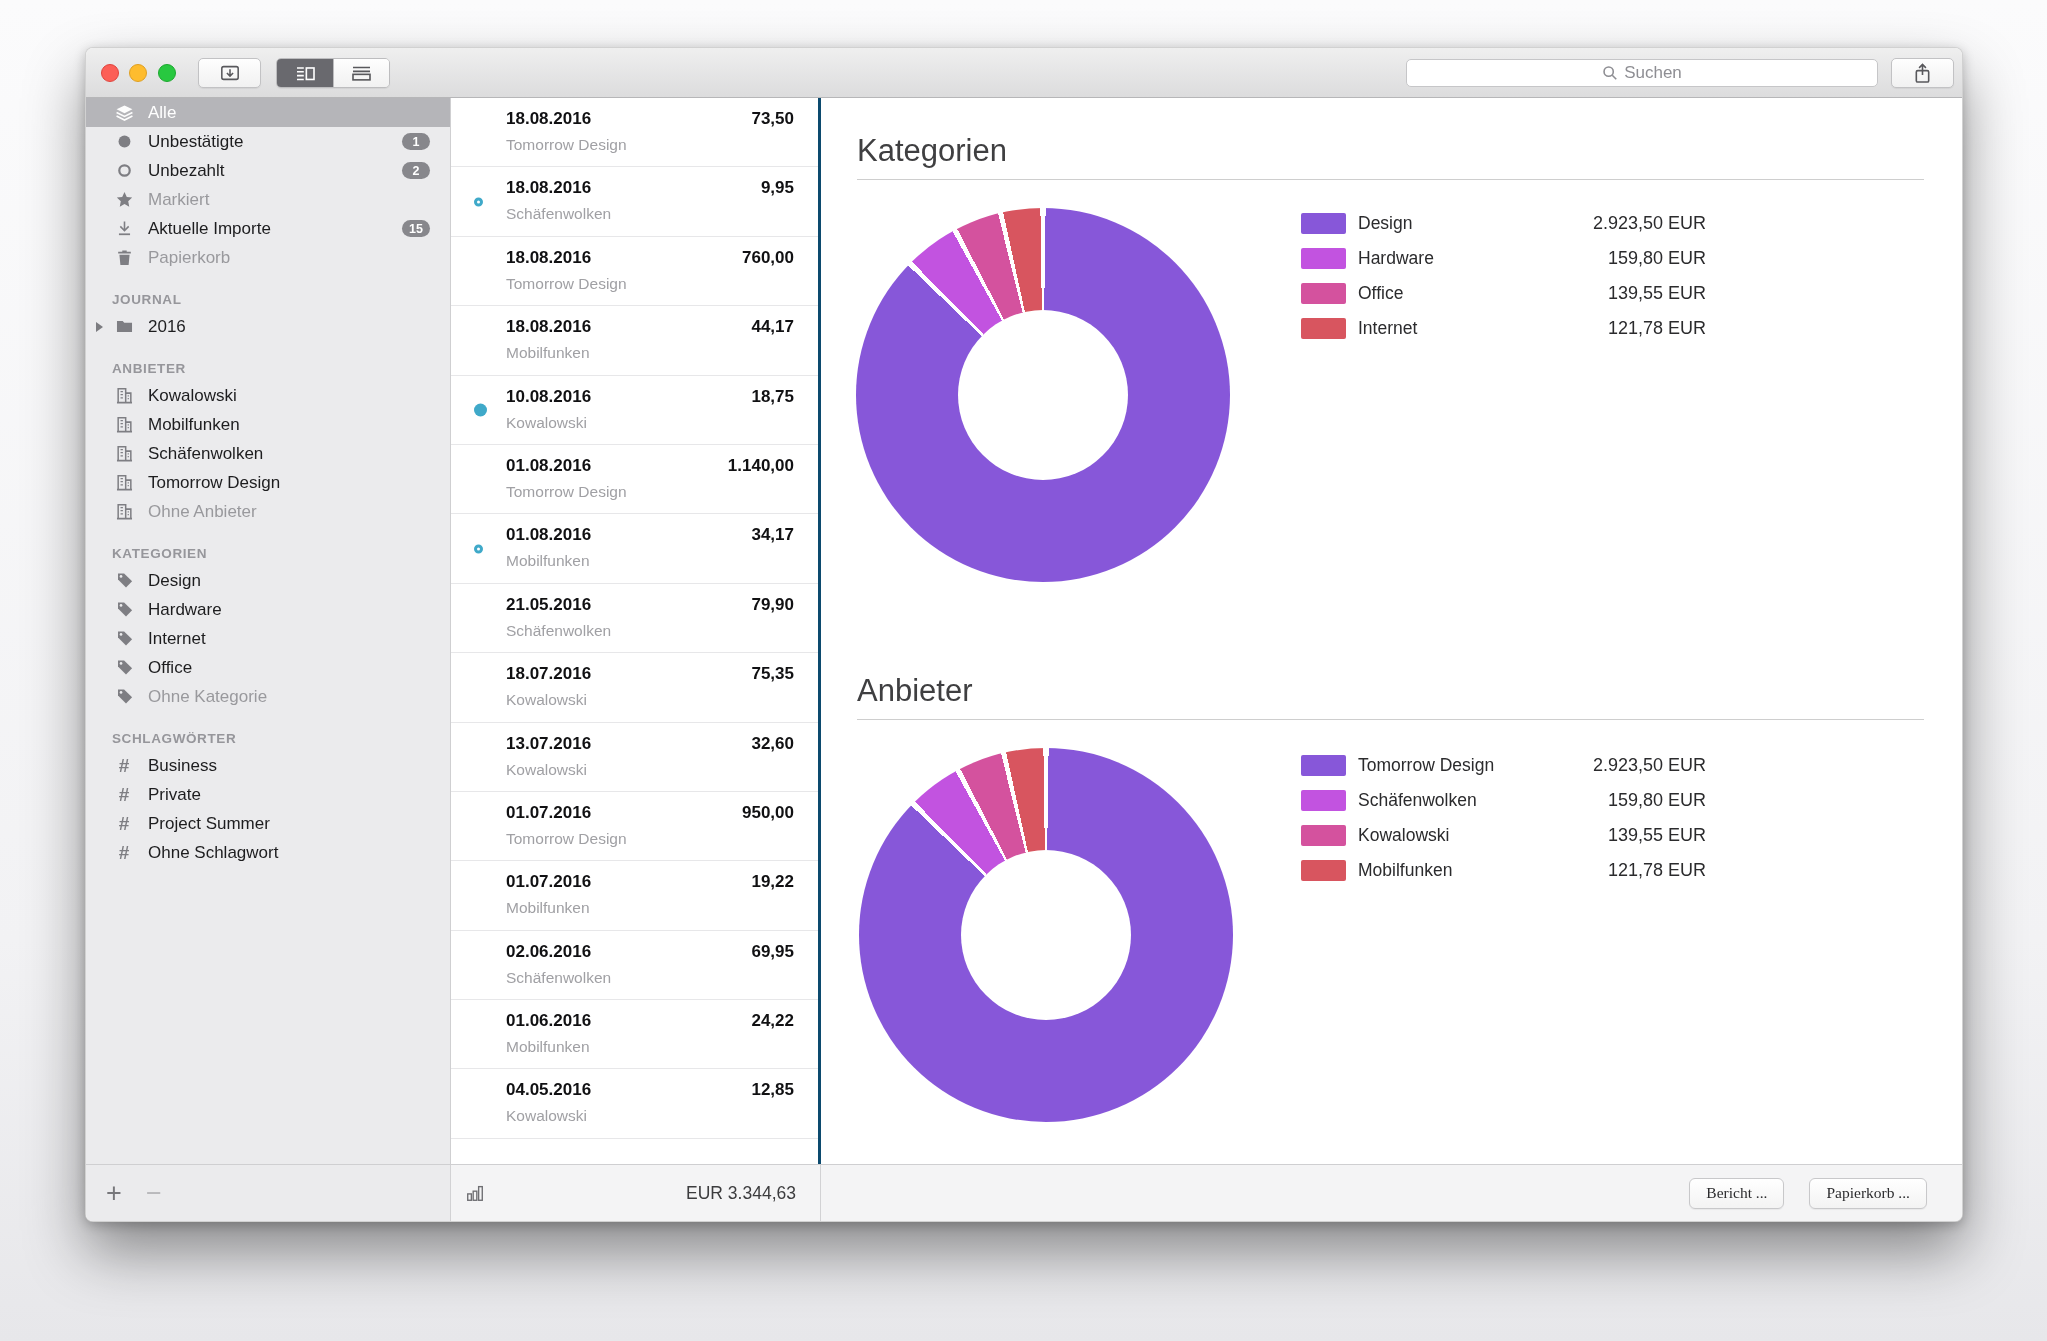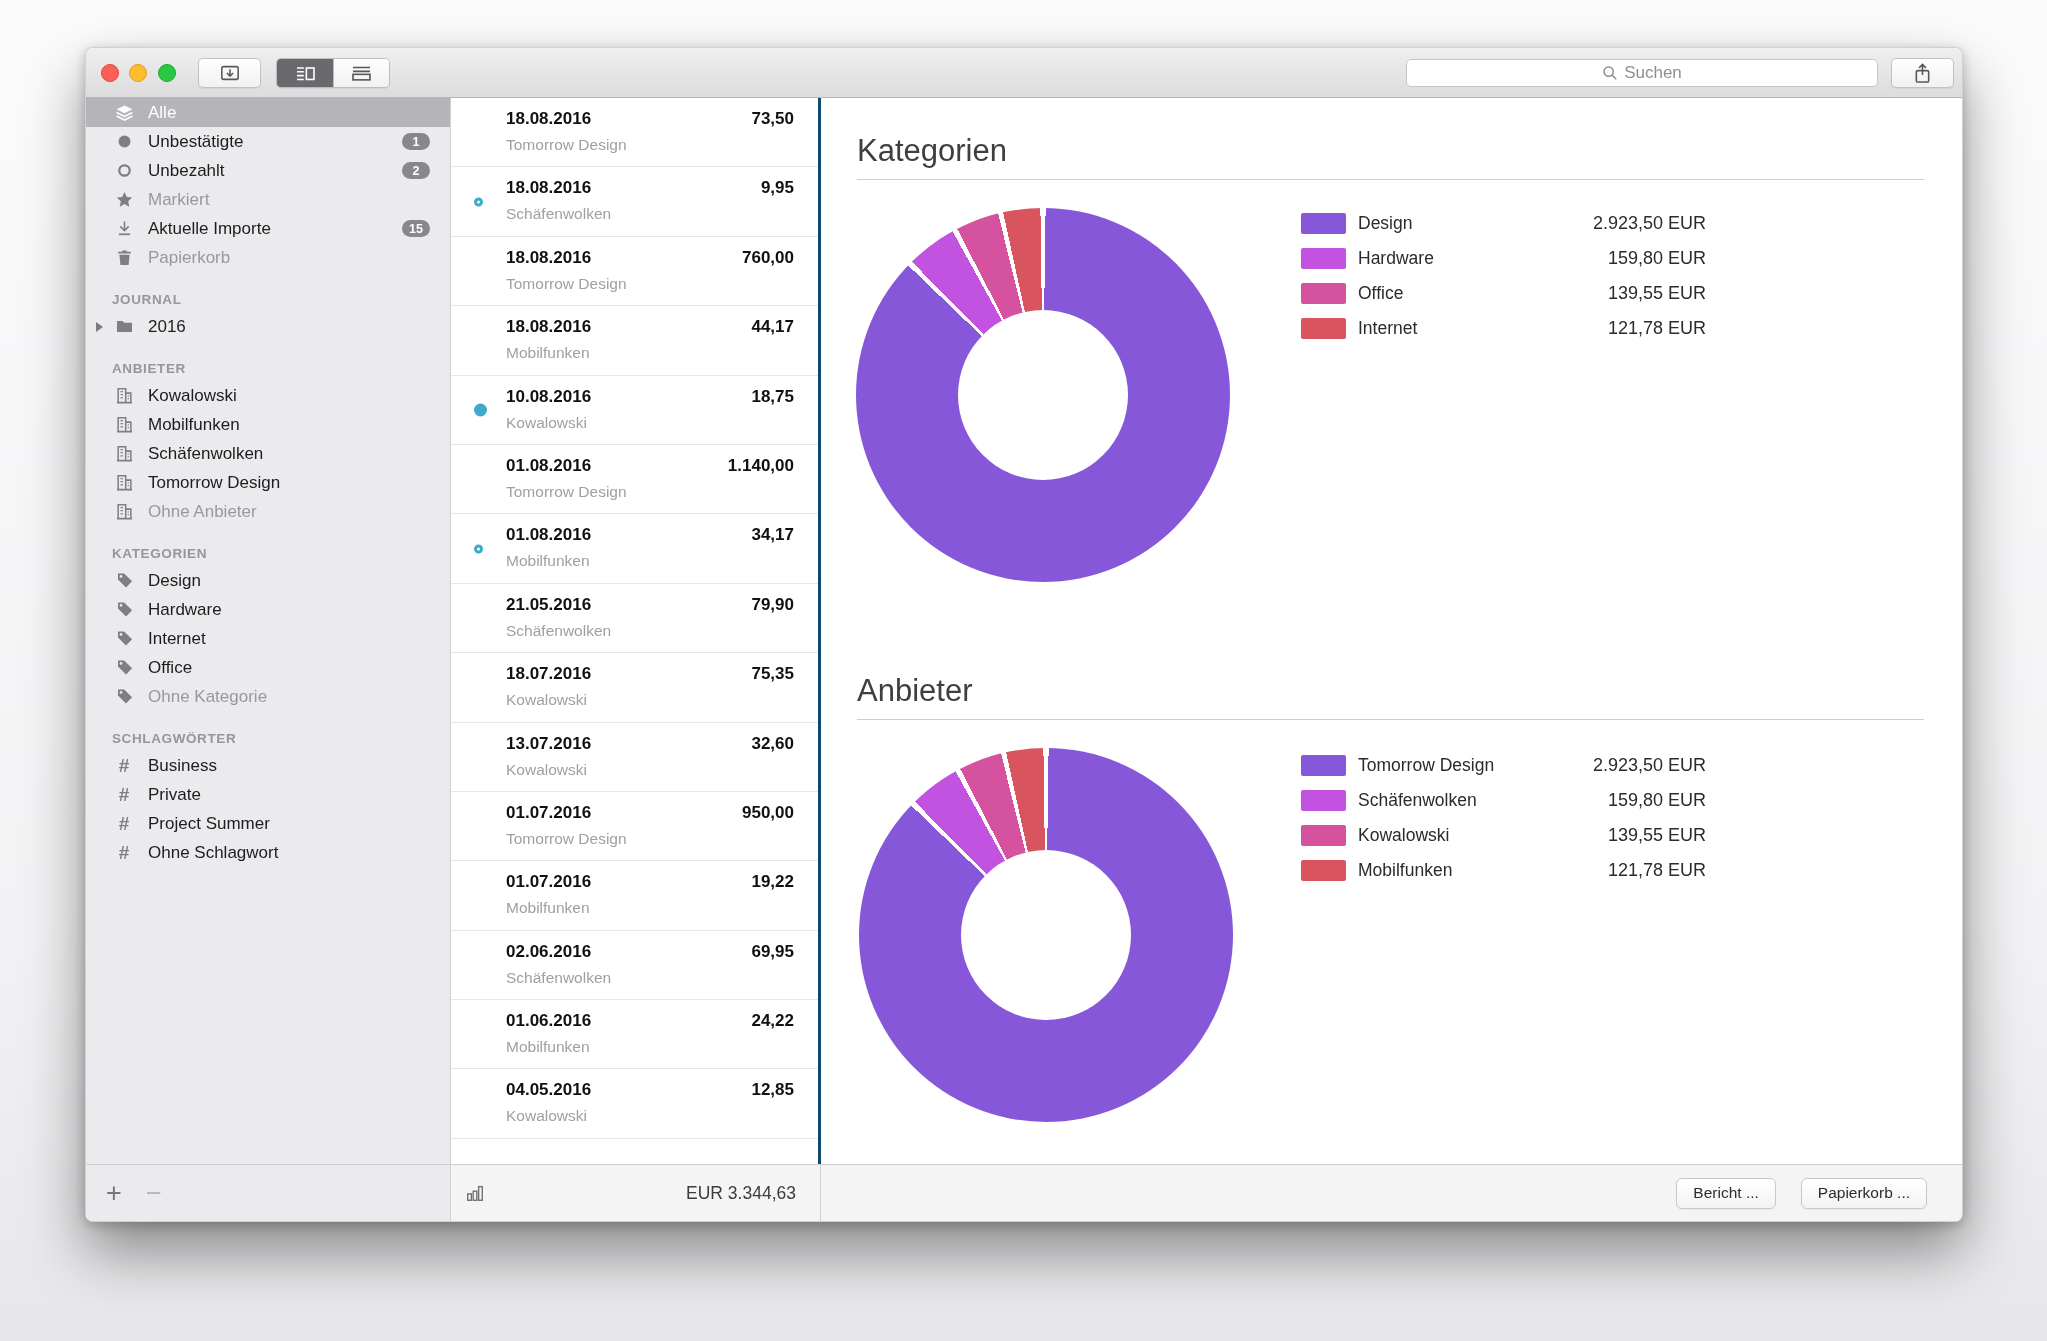--- a/index.html
+++ b/index.html
@@ -113,21 +113,21 @@
   .f-charticon { position:absolute; left:14px; top:50%;
     transform:translateY(-50%); color:#6e6e72; display:flex; }
   .f-total { position:absolute; right:24px; top:50%; transform:translateY(-50%);
     font-size:17.5px; color:#3c3c3e; }
   .f-main { position:absolute; left:736px; right:0; top:0; bottom:0;
     display:flex; align-items:center; justify-content:flex-end; gap:25px;
     padding-right:35px; }
   .push-btn { height:31px; padding:0 16px; border-radius:6px;
     background:linear-gradient(#ffffff,#f3f3f3); border:1px solid #c8c8ca;
     box-shadow:0 1px 1px rgba(0,0,0,.05); font-size:15.5px; color:#2c2c2e;
-    font-family:Liberation Sans, sans-serif; }
+    font-family:Liberation Serif, serif; }
 </style>
 </head>
 <body>
 
 <div class="stage">
   <div class="window">
 
     <div class="toolbar">
       <span class="tl red"></span>
       <span class="tl yellow"></span>

